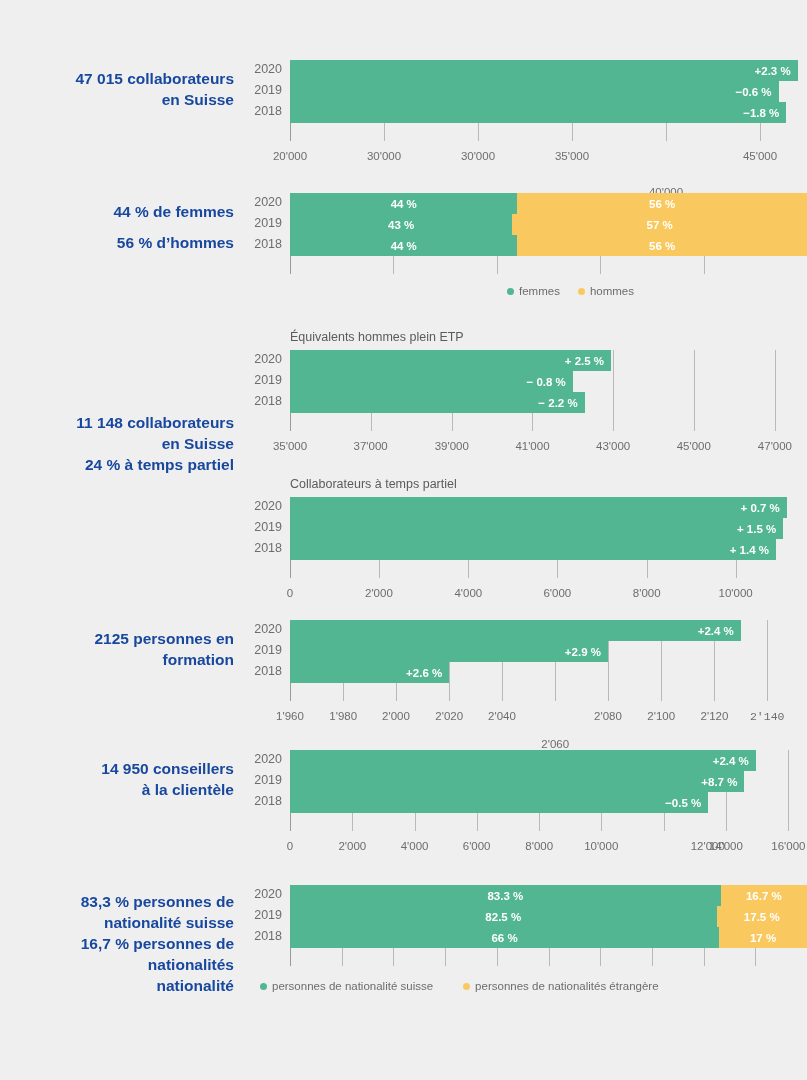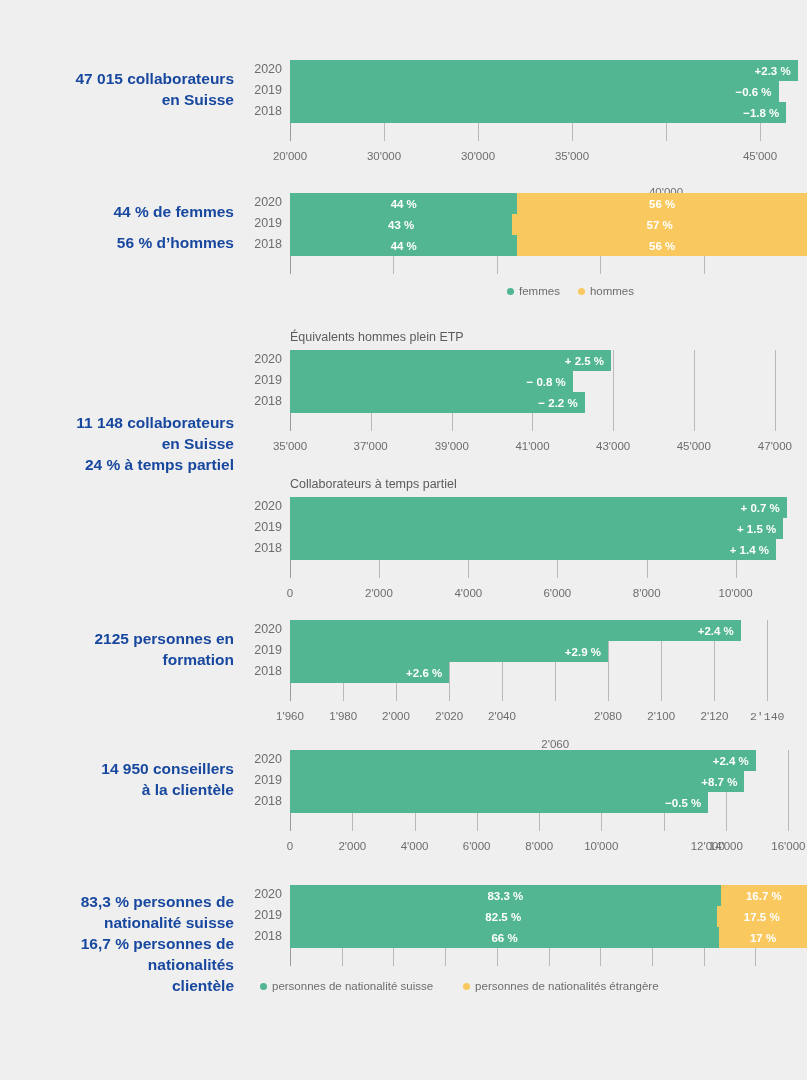--- a/index.html
+++ b/index.html
@@ -453,21 +453,21 @@
     </div>
   </div>
 </div>
 
 <div class="section" style="top:885px;">
   <div class="left-col" style="padding-top:6px;">
     <div class="line">83,3 % personnes de</div>
     <div class="line">nationalité suisse</div>
     <div class="line">16,7 % personnes de</div>
     <div class="line">nationalités</div>
-    <div class="line">clientèle</div>
+    <div class="line">nationalité</div>
   </div>
   <div class="right-col">
     <div class="chart">
       <div class="plot" style="height:81px;">
         <div class="gridlines" style="height:81px;">
           <div class="gline first" style="left:0%;height:81px;"></div>
           <div class="gline" style="left:10%;height:81px;"></div>
           <div class="gline" style="left:20%;height:81px;"></div>
           <div class="gline" style="left:30%;height:81px;"></div>
           <div class="gline" style="left:40%;height:81px;"></div>

